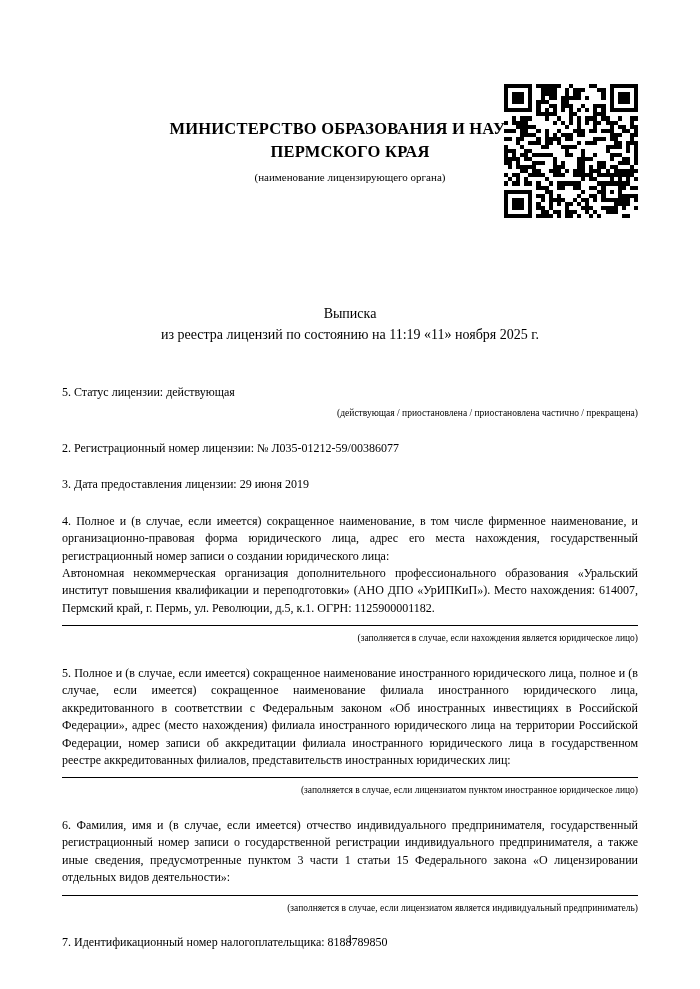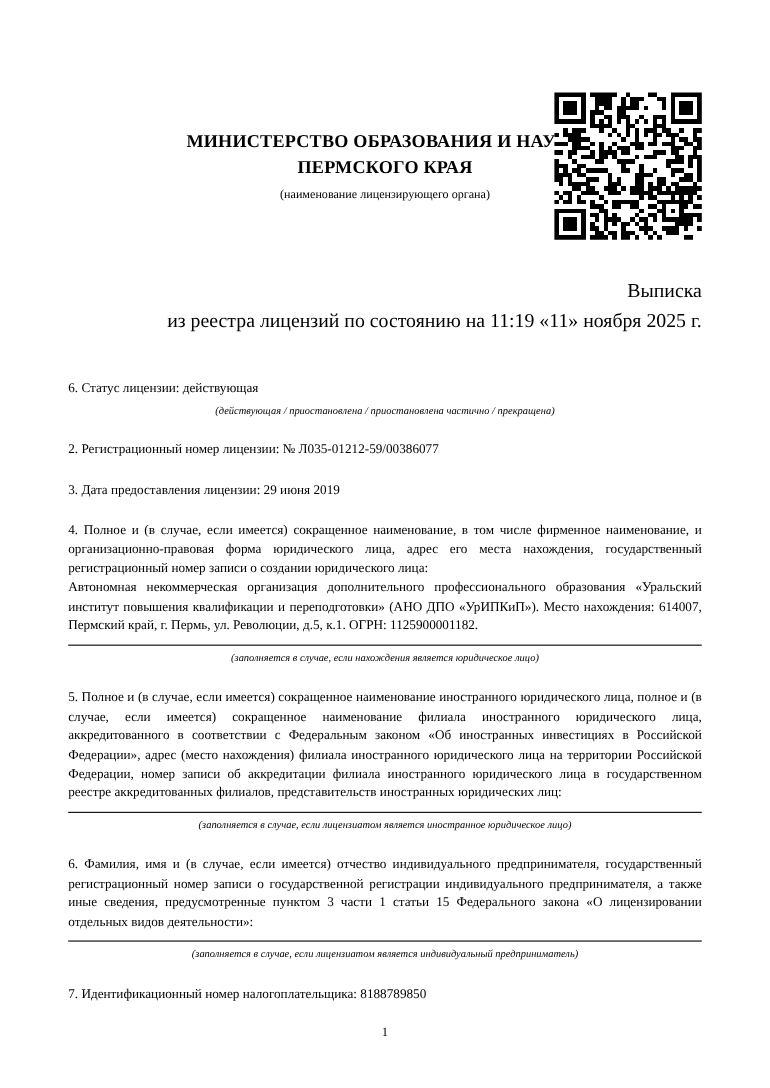--- a/index.html
+++ b/index.html
@@ -50,23 +50,23 @@
   .org-caption {
     font-size: 11px;
     margin-top: 7px;
     text-align: center;
     width: 420px;
     margin-left: auto;
     margin-right: auto;
   }
   
   .doc-title-block {
-    margin-top: 68px;
-    text-align: right;
-    font-size: 18px;
+    margin-top: 120px;
+    text-align: center;
+    font-size: 14px;
     line-height: 1.55;
   }
   .doc-title-line1 { display:block; }
   .doc-title-line2 { display:block; }
 
   
   .items {
     margin-top: 38px;
   }
   .item {
@@ -77,24 +77,23 @@
   }
   .item p {
     margin: 0;
   }
   .item .para {
     text-align: justify;
     text-justify: inter-word;
   }
   .sub-note {
     display: block;
-    text-align: center;
+    text-align: right;
     font-size: 9.5px;
     margin-top: 6px;
-    font-style: italic;
   }
   .rule {
     border: 0;
     border-top: 1px solid #000;
     margin: 8px 0 4px 0;
     width: 100%;
   }
   
   .page-number {
     position: absolute;
@@ -125,21 +124,21 @@
   </div>
 
   <div class="doc-title-block">
     <span class="doc-title-line1">Выписка</span>
     <span class="doc-title-line2">из реестра лицензий по состоянию на 11:19 «11» ноября 2025 г.</span>
   </div>
 
   <div class="items">
 
     <div class="item">
-      <p class="para">6. Статус лицензии: действующая</p>
+      <p class="para">5. Статус лицензии: действующая</p>
       <span class="sub-note">(действующая / приостановлена / приостановлена частично / прекращена)</span>
     </div>
 
     <div class="item">
       <p class="para">2. Регистрационный номер лицензии: № Л035-01212-59/00386077</p>
     </div>
 
     <div class="item">
       <p class="para">3. Дата предоставления лицензии: 29 июня 2019</p>
     </div>
@@ -147,21 +146,21 @@
     <div class="item">
       <p class="para">4. Полное и (в случае, если имеется) сокращенное наименование, в том числе фирменное наименование, и организационно-правовая форма юридического лица, адрес его места нахождения, государственный регистрационный номер записи о создании юридического лица:</p>
       <p class="para">Автономная некоммерческая организация дополнительного профессионального образования «Уральский институт повышения квалификации и переподготовки» (АНО ДПО «УрИПКиП»). Место нахождения: 614007, Пермский край, г. Пермь, ул. Революции, д.5, к.1. ОГРН: 1125900001182.</p>
       <hr class="rule">
       <span class="sub-note">(заполняется в случае, если нахождения является юридическое лицо)</span>
     </div>
 
     <div class="item">
       <p class="para">5. Полное и (в случае, если имеется) сокращенное наименование иностранного юридического лица, полное и (в случае, если имеется) сокращенное наименование филиала иностранного юридического лица, аккредитованного в соответствии с Федеральным законом «Об иностранных инвестициях в Российской Федерации», адрес (место нахождения) филиала иностранного юридического лица на территории Российской Федерации, номер записи об аккредитации филиала иностранного юридического лица в государственном реестре аккредитованных филиалов, представительств иностранных юридических лиц:</p>
       <hr class="rule">
-      <span class="sub-note">(заполняется в случае, если лицензиатом является иностранное юридическое лицо)</span>
+      <span class="sub-note">(заполняется в случае, если лицензиатом пунктом иностранное юридическое лицо)</span>
     </div>
 
     <div class="item">
       <p class="para">6. Фамилия, имя и (в случае, если имеется) отчество индивидуального предпринимателя, государственный регистрационный номер записи о государственной регистрации индивидуального предпринимателя, а также иные сведения, предусмотренные пунктом 3 части 1 статьи 15 Федерального закона «О лицензировании отдельных видов деятельности»:</p>
       <hr class="rule">
       <span class="sub-note">(заполняется в случае, если лицензиатом является индивидуальный предприниматель)</span>
     </div>
 
     <div class="item">
       <p class="para">7. Идентификационный номер налогоплательщика: 8188789850</p>

